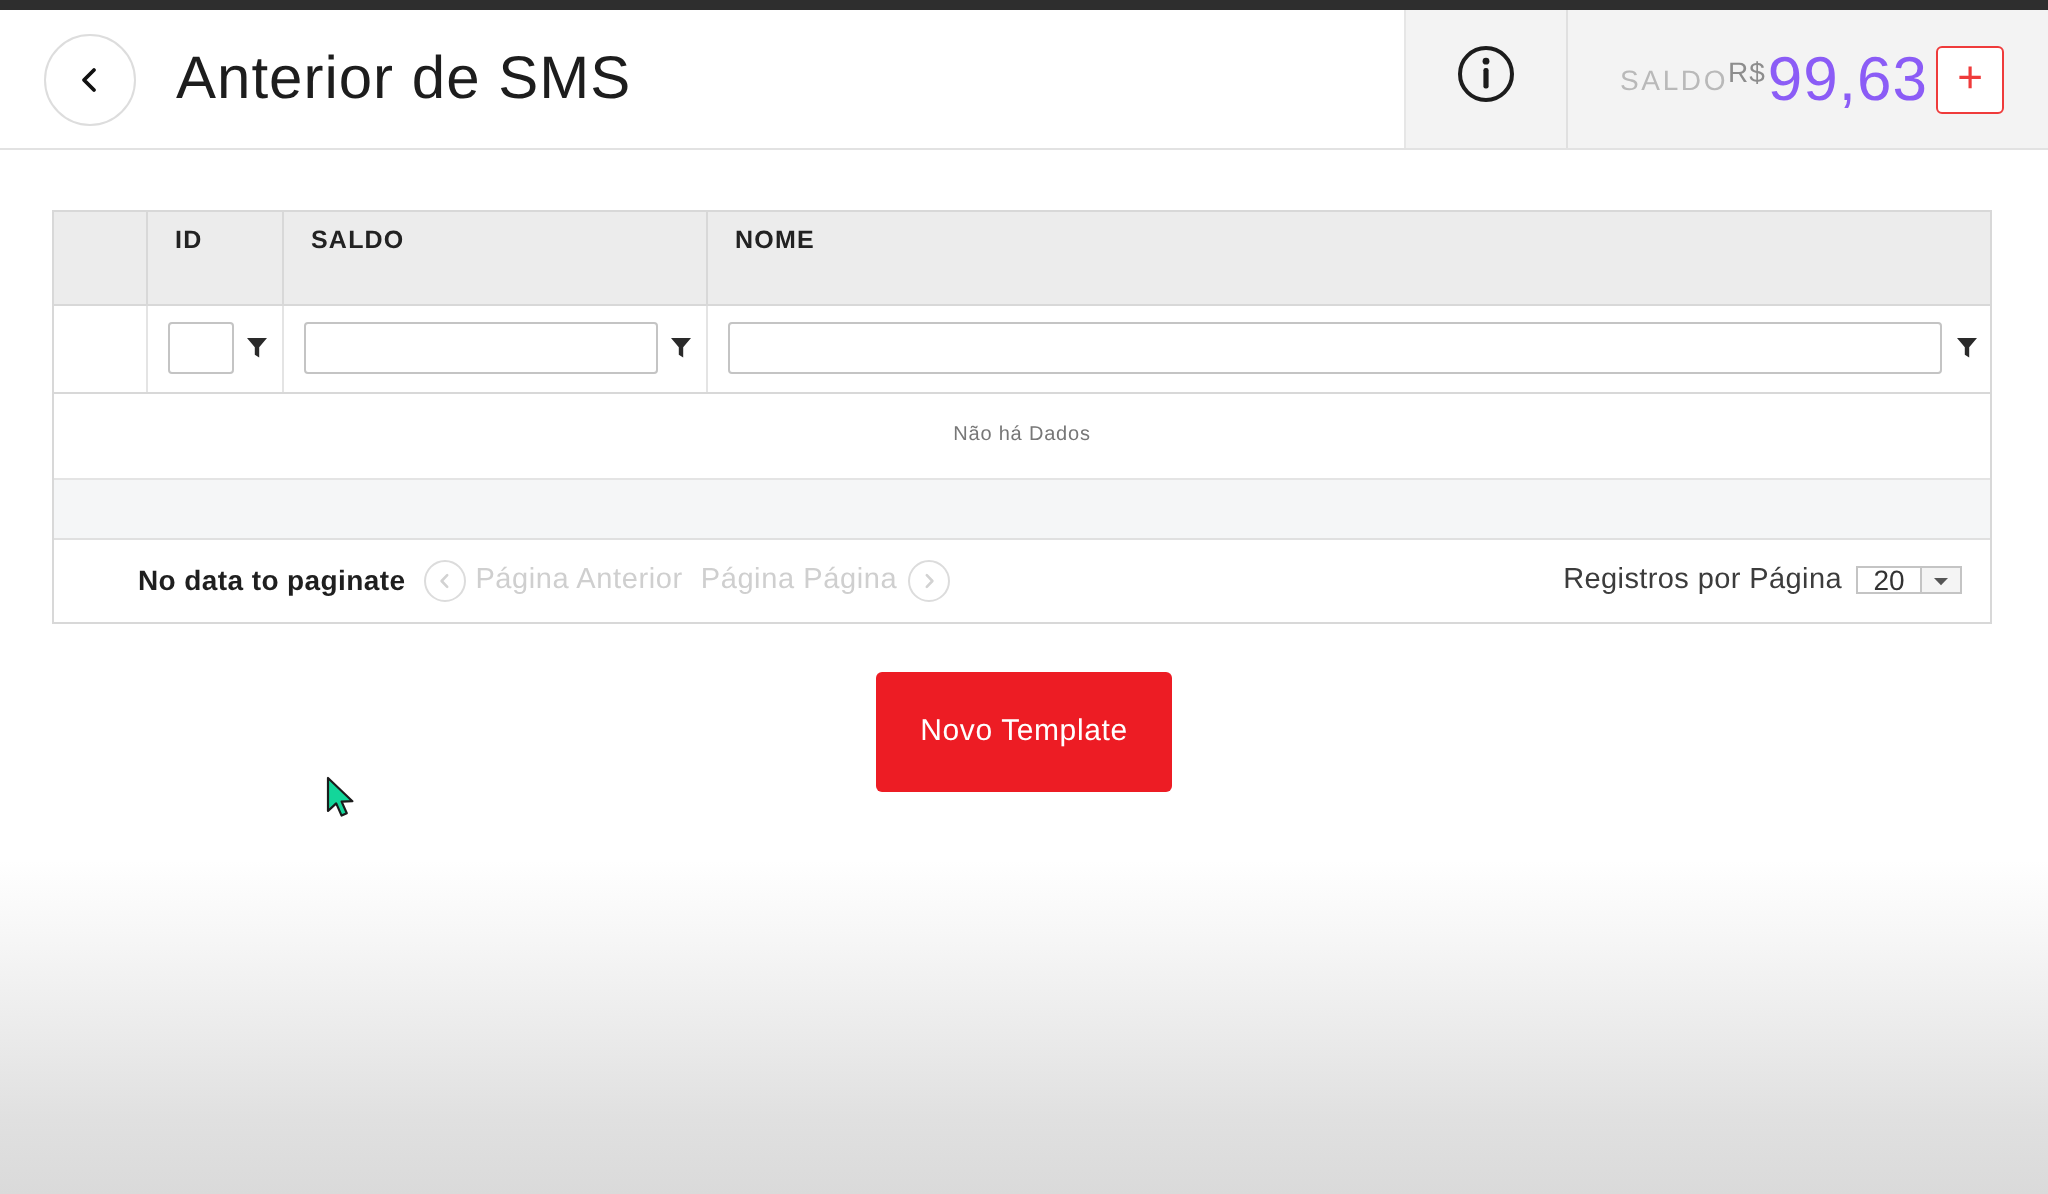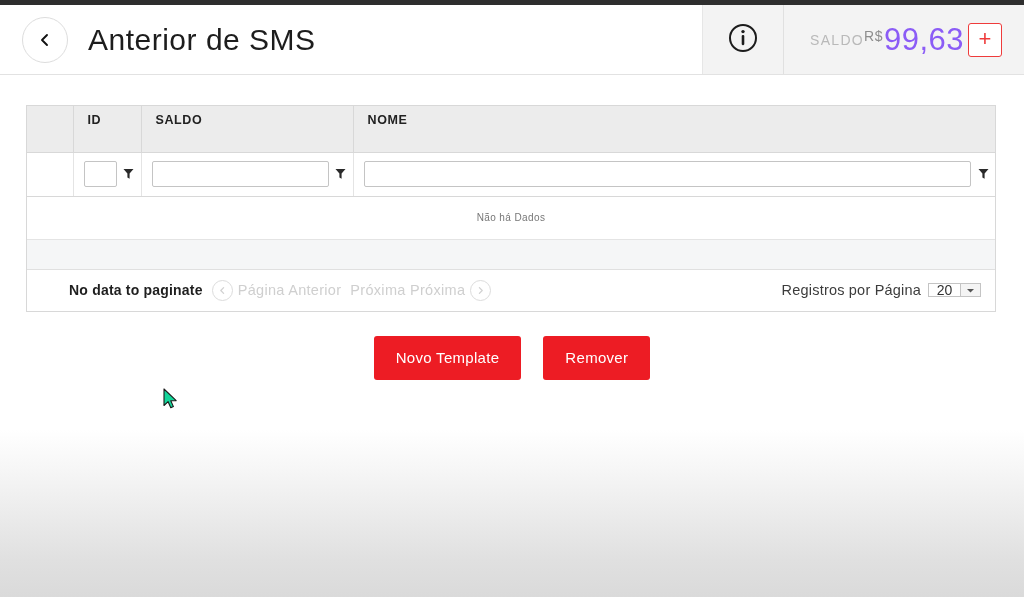--- a/index.html
+++ b/index.html
@@ -325,21 +325,21 @@
   }
   .btn-danger {
     background: #ed1c24;
     color: #ffffff;
     border: none;
     border-radius: 3px;
     font-family: "Liberation Sans", sans-serif;
     font-size: 15px;
     letter-spacing: 0.3px;
     padding: 11px 22px;
-    height: 44px;
+    height: 60px;
     cursor: pointer;
     white-space: nowrap;
   }
 
   
   .mouse-cursor {
     position: absolute;
     left: 163px;
     top: 388px;
     width: 16px;
@@ -459,21 +459,21 @@
           <span class="pager-link">
             <span class="circle-arrow">
               <svg width="9" height="9" viewBox="0 0 9 9">
                 <polyline points="5.6,1.6 2.8,4.5 5.6,7.4" fill="none" stroke="#d2d2d2" stroke-width="1.3" stroke-linecap="round" stroke-linejoin="round"></polyline>
               </svg>
             </span>
             <span>Página Anterior</span>
           </span>
 
           <span class="pager-link">
-            <span>Próxima Próxima</span>
+            <span>Página Página</span>
             <span class="circle-arrow">
               <svg width="9" height="9" viewBox="0 0 9 9">
                 <polyline points="3.4,1.6 6.2,4.5 3.4,7.4" fill="none" stroke="#d2d2d2" stroke-width="1.3" stroke-linecap="round" stroke-linejoin="round"></polyline>
               </svg>
             </span>
           </span>
         </div>
 
         <div class="pager-right">
           <span class="per-page-label">Registros por Página</span>
@@ -485,21 +485,20 @@
               </svg>
             </span>
           </div>
         </div>
       </div>
 
     </div>
 
     <div class="actions">
       <button class="btn-danger">Novo Template</button>
-      <button class="btn-danger">Remover</button>
     </div>
 
   </div>
 
   <div class="mouse-cursor" style="left: 163px; top: 388px;">
     <svg width="16" height="24" viewBox="0 0 16 24">
       <path d="M1,1 L1,17.5 L5.1,13.7 L7.8,19.8 L10.4,18.6 L7.8,12.8 L13.2,12.6 Z" fill="#13d69a" stroke="#1b1b1b" stroke-width="1.1" stroke-linejoin="round"></path>
     </svg>
   </div>
 

